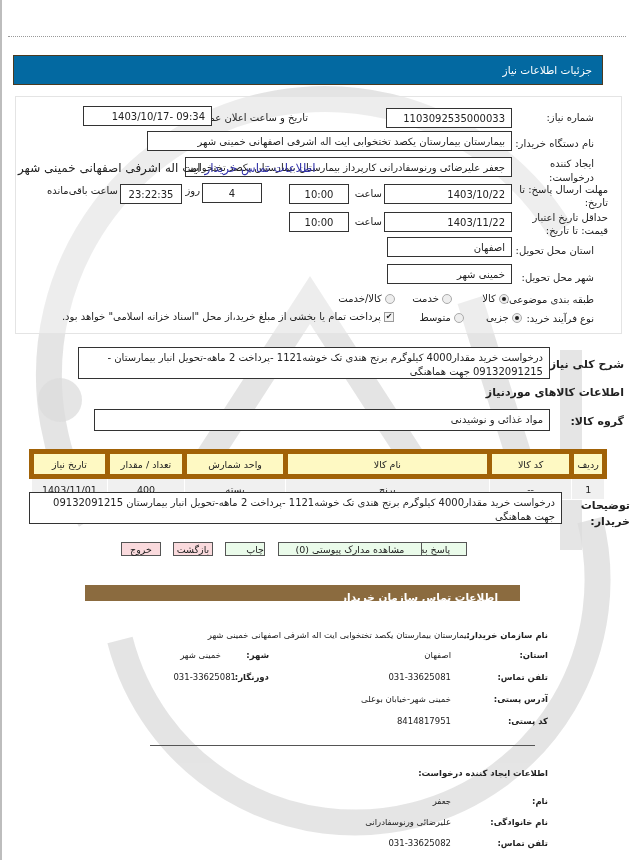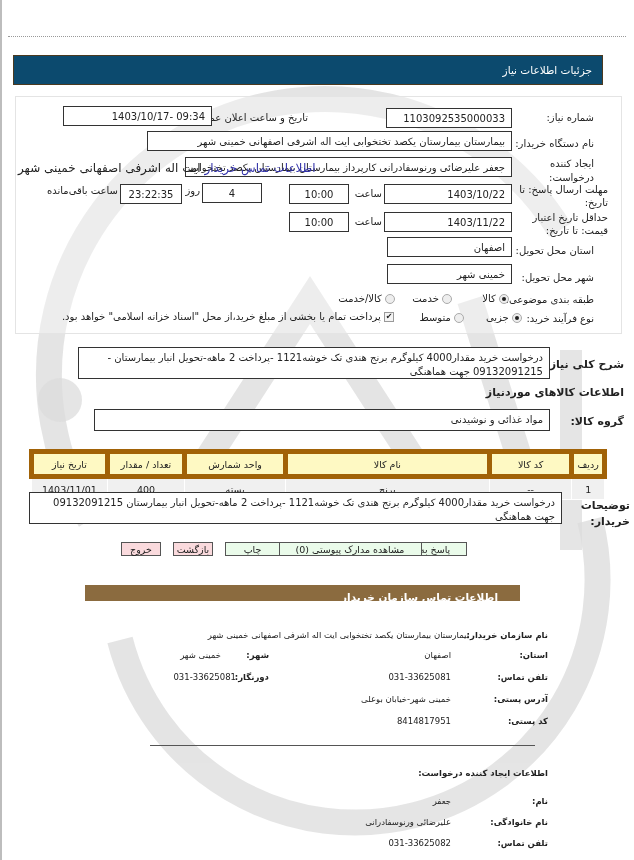--- a/index.html
+++ b/index.html
@@ -7,21 +7,21 @@
     width:634px; height:860px; overflow:hidden; position:relative;
     background:#ffffff;
     font-family:"DejaVu Sans", sans-serif; font-size:10px; color:#222;
     direction:rtl;
   }
   .left-rule { position:absolute; left:0; top:0; width:2px; height:860px; background:#bdbdbd; }
   .watermark { position:absolute; left:0; top:0; width:634px; height:860px; pointer-events:none; z-index:0; }
   .dots { position:absolute; left:8px; right:8px; top:36px; border-top:1px dotted #999; }
   .header-bar {
     position:absolute; left:13px; top:55px; width:498px; height:28px;
-    background:#0c4a6e; border:1px solid #4b3a20; color:#fff;
+    background:#0369a1; border:1px solid #4b3a20; color:#fff;
     font-size:10.5px; line-height:28px; padding-right:90px; box-sizing:content-box; z-index:1;
   }
   .header-bar span { margin-right:-80px; }
   .panel { position:absolute; left:15px; top:96px; width:605px; height:236px; border:1px solid #e4e4e4; background:rgba(255,255,255,0.35); z-index:1; }
   .lbl { position:absolute; font-size:10px; color:#222; white-space:nowrap; z-index:2; }
   .box {
     position:absolute; border:1px solid #333; background:#fff; height:20px; line-height:20px;
     font-size:10px; padding:0 6px; box-sizing:border-box; white-space:nowrap; overflow:hidden; z-index:2;
   }
   .box.ltr { direction:ltr; text-align:right; }
@@ -69,21 +69,21 @@
 
 <div class="header-bar">
   <span>جزئیات اطلاعات نیاز</span>
 </div>
 
 <div class="panel"></div>
 
 <div class="lbl" style="right:40px; top:112px;">شماره نیاز:</div>
 <div class="box ltr" style="right:122px; top:108px; width:126px;">1103092535000033</div>
 <div class="lbl" style="right:326px; top:112px;">تاریخ و ساعت اعلان عمومی:</div>
-<div class="box ltr" style="right:422px; top:106px; width:149px;">1403/10/17- 09:34</div>
+<div class="box ltr" style="right:422px; top:106px; width:129px;">1403/10/17- 09:34</div>
 
 <div class="lbl" style="right:40px; top:138px;">نام دستگاه خریدار:</div>
 <div class="box" style="right:122px; top:131px; width:365px;">بیمارستان  بیمارستان  یکصد  تختخوابی ایت اله اشرفی  اصفهانی  خمینی شهر</div>
 
 <div class="lbl" style="right:40px; top:157px; width:72px; white-space:normal; line-height:14px;">ایجاد کننده درخواست:</div>
 <div class="box" style="right:122px; top:157px; width:327px;">جعفر  علیرضائی  ورنوسفادرانی  کارپرداز  بیمارستان  بیمارستان  یکصد  تختخوابی</div>
 <div class="overflow-text" style="left:18px; top:161px;">
   <span class="link">اطلاعات تماس خریدار</span>
   <span>ایت اله اشرفی اصفهانی  خمینی شهر</span>
 </div>
@@ -146,21 +146,21 @@
       <td>1403/11/01</td>
     </tr>
   </tbody>
 </table>
 
 <div class="section-title" style="right:4px; top:498px; width:52px; white-space:normal; line-height:16px;">توضیحات خریدار:</div>
 <div class="desc-box" style="right:72px; top:492px; width:533px; height:32px;">درخواست خرید مقدار4000  کیلوگرم برنج هندی تک خوشه1121 -پرداخت 2 ماهه-تحویل انبار  بیمارستان 09132091215 جهت هماهنگی</div>
 
 <div class="btn green" style="left:387px; top:542px; width:80px;">پاسخ به نیاز</div>
 <div class="btn green" style="left:278px; top:542px; width:144px; left:278px;">مشاهده مدارک پیوستی (0)</div>
-<div class="btn green" style="left:225px; top:542px; width:55px;">چاپ</div>
+<div class="btn green" style="left:225px; top:542px; width:40px;text-align:right;">چاپ</div>
 <div class="btn pink" style="left:173px; top:542px; width:40px;">بازگشت</div>
 <div class="btn pink" style="left:121px; top:542px; width:40px;">خروج</div>
 
 <div class="contact-bar">
   <span>اطلاعات تماس سازمان خریدار</span>
 </div>
 
 <div class="c-lbl" style="right:86px; top:630px;">نام سازمان خریدار:</div>
 <div class="c-val" style="right:165px; top:630px;">بیمارستان بیمارستان یکصد تختخوابی  ایت اله اشرفی اصفهانی خمینی شهر</div>
 

